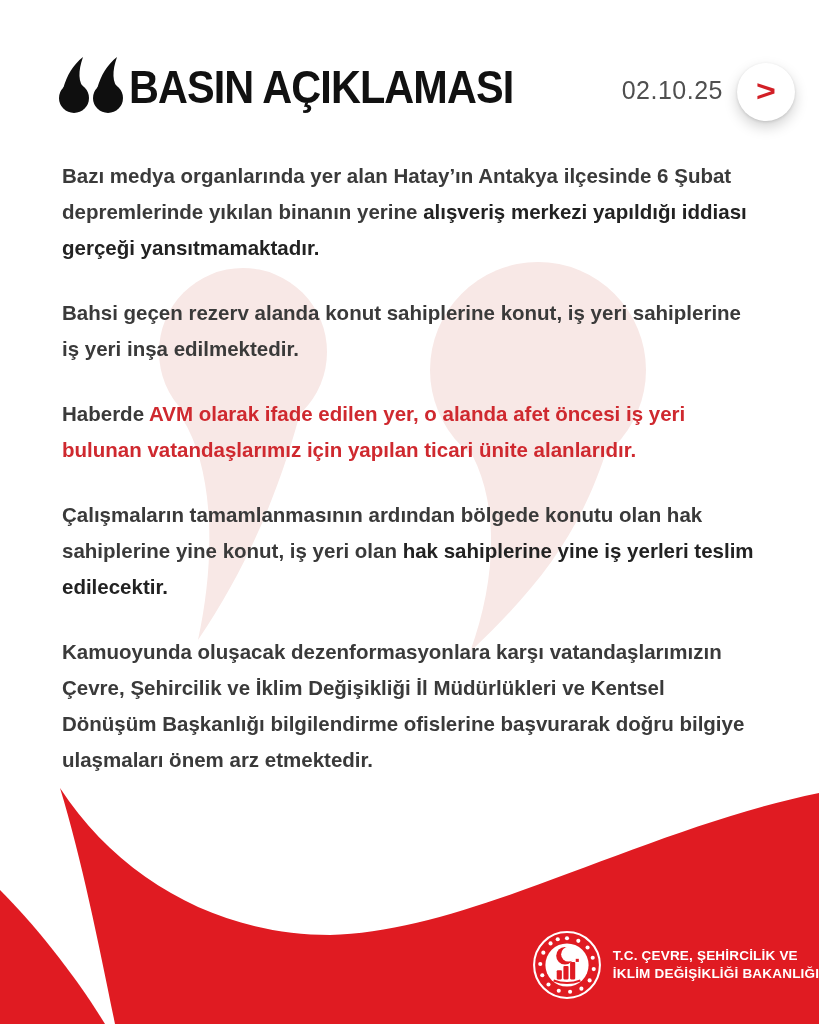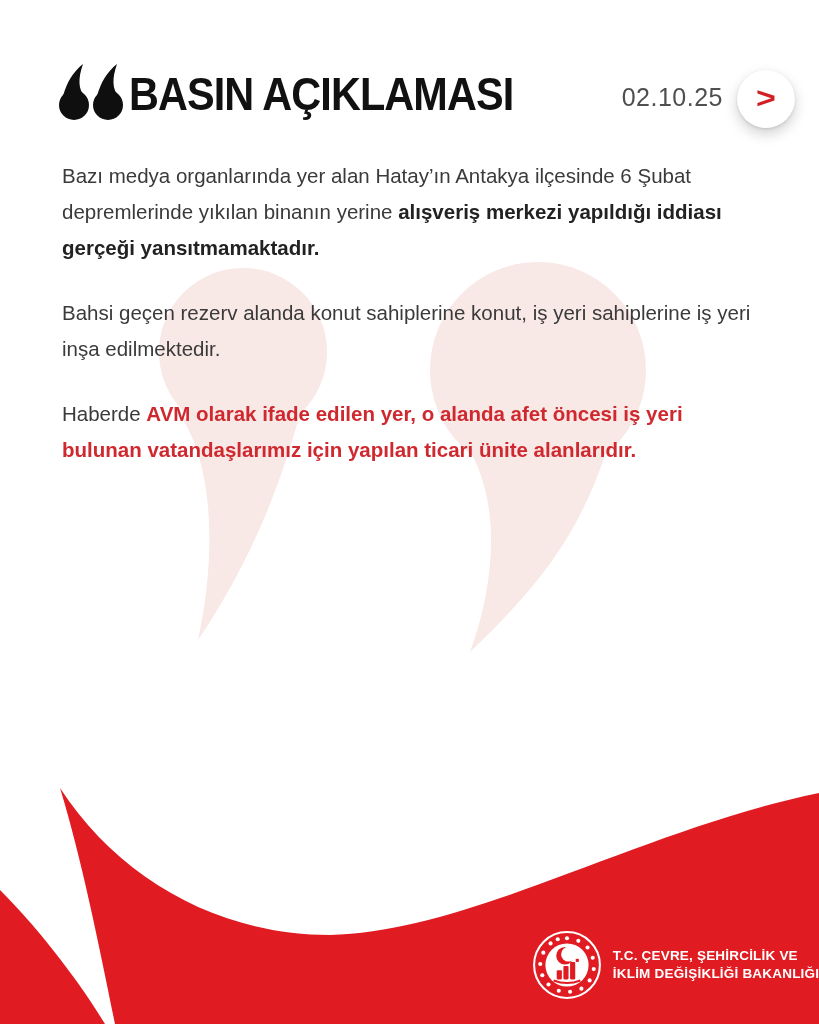--- a/index.html
+++ b/index.html
@@ -12,21 +12,21 @@
     --body-text:#3a3a3a;
     --title-black:#111111;
     --date-gray:#4f4f4f;
     --quote-watermark:#f8e8e6;
   }
   .layer{position:absolute;left:0;top:0;width:819px;height:1024px;}
   
   .watermark{z-index:0;}
   .fill-watermark{fill:var(--quote-watermark);}
   
-  .header{position:absolute;left:0;top:11px;width:819px;height:140px;z-index:3;}
+  .header{position:absolute;left:0;top:4px;width:819px;height:140px;z-index:3;}
   .open-quotes{position:absolute;left:57px;top:53px;width:66px;height:56px;}
   .open-quotes svg{width:100%;height:100%;}
   .fill-black{fill:#0f0f0f;}
   .page-title{
     position:absolute;left:129px;top:56px;margin:0;
     font-size:46px;font-weight:900;letter-spacing:-1px;color:var(--title-black);
     transform:scaleX(.9);transform-origin:left center;white-space:nowrap;
   }
   .date{
     position:absolute;right:96px;top:72px;
@@ -43,21 +43,21 @@
     transform:scaleY(.85);margin-top:-3px;
   }
   
   .press-body{
     position:absolute;left:62px;top:158px;width:698px;z-index:2;
   }
   .para{
     margin:0 0 29px 0;
     font-size:20.5px;line-height:36px;color:var(--body-text);
   }
-  .seg-normal{font-weight:400;}
+  .seg-normal{font-weight:700;}
   .seg-bold{font-weight:700;color:#222222;}
   .seg-red-bold{font-weight:700;color:var(--text-red);}
   
   .footer-curves{z-index:1;}
   .fill-brand{fill:var(--brand-red);}
   .footer-content{
     position:absolute;left:540px;top:925px;width:270px;height:80px;z-index:4;
     display:flex;align-items:center;justify-content:center;
   }
   .seal{width:72px;height:72px;flex:0 0 72px;}
@@ -104,20 +104,22 @@
   <span class="date">02.10.25</span>
   <button class="arrow-button">
     <span class="arrow-glyph">&gt;</span>
   </button>
 </header>
 
 <main class="press-body">
     <p class="para"><span class="seg-normal">Bazı medya organlarında yer alan Hatay’ın Antakya ilçesinde 6 Şubat depremlerinde yıkılan binanın yerine </span><span class="seg-bold">alışveriş merkezi yapıldığı iddiası gerçeği yansıtmamaktadır.</span></p>
     <p class="para"><span class="seg-normal">Bahsi geçen rezerv alanda konut sahiplerine konut, iş yeri sahiplerine iş yeri inşa edilmektedir.</span></p>
     <p class="para"><span class="seg-normal">Haberde </span><span class="seg-red-bold">AVM olarak ifade edilen yer, o alanda afet öncesi iş yeri bulunan vatandaşlarımız için yapılan ticari ünite alanlarıdır.</span></p>
+    <p class="para"><span class="seg-normal">Çalışmaların tamamlanmasının ardından bölgede konutu olan hak sahiplerine yine konut, iş yeri olan </span><span class="seg-bold">hak sahiplerine yine iş yerleri teslim edilecektir.</span></p>
+    <p class="para"><span class="seg-normal">Kamuoyunda oluşacak dezenformasyonlara karşı vatandaşlarımızın Çevre, Şehircilik ve İklim Değişikliği İl Müdürlükleri ve Kentsel Dönüşüm Başkanlığı bilgilendirme ofislerine başvurarak doğru bilgiye ulaşmaları önem arz etmektedir.</span></p>
   </main>
 
 <footer class="footer-content">
   <span class="seal">
     <svg viewBox="0 0 70 70" xmlns="http://www.w3.org/2000/svg" aria-hidden="true">
       <circle cx="35" cy="35" r="32" fill="none" stroke="#ffffff" stroke-width="2"></circle>
       <g fill="#ffffff">
         <circle cx="35" cy="9" r="2"></circle>
           <circle cx="46" cy="11.5" r="2"></circle>
           <circle cx="55" cy="18" r="2"></circle>

